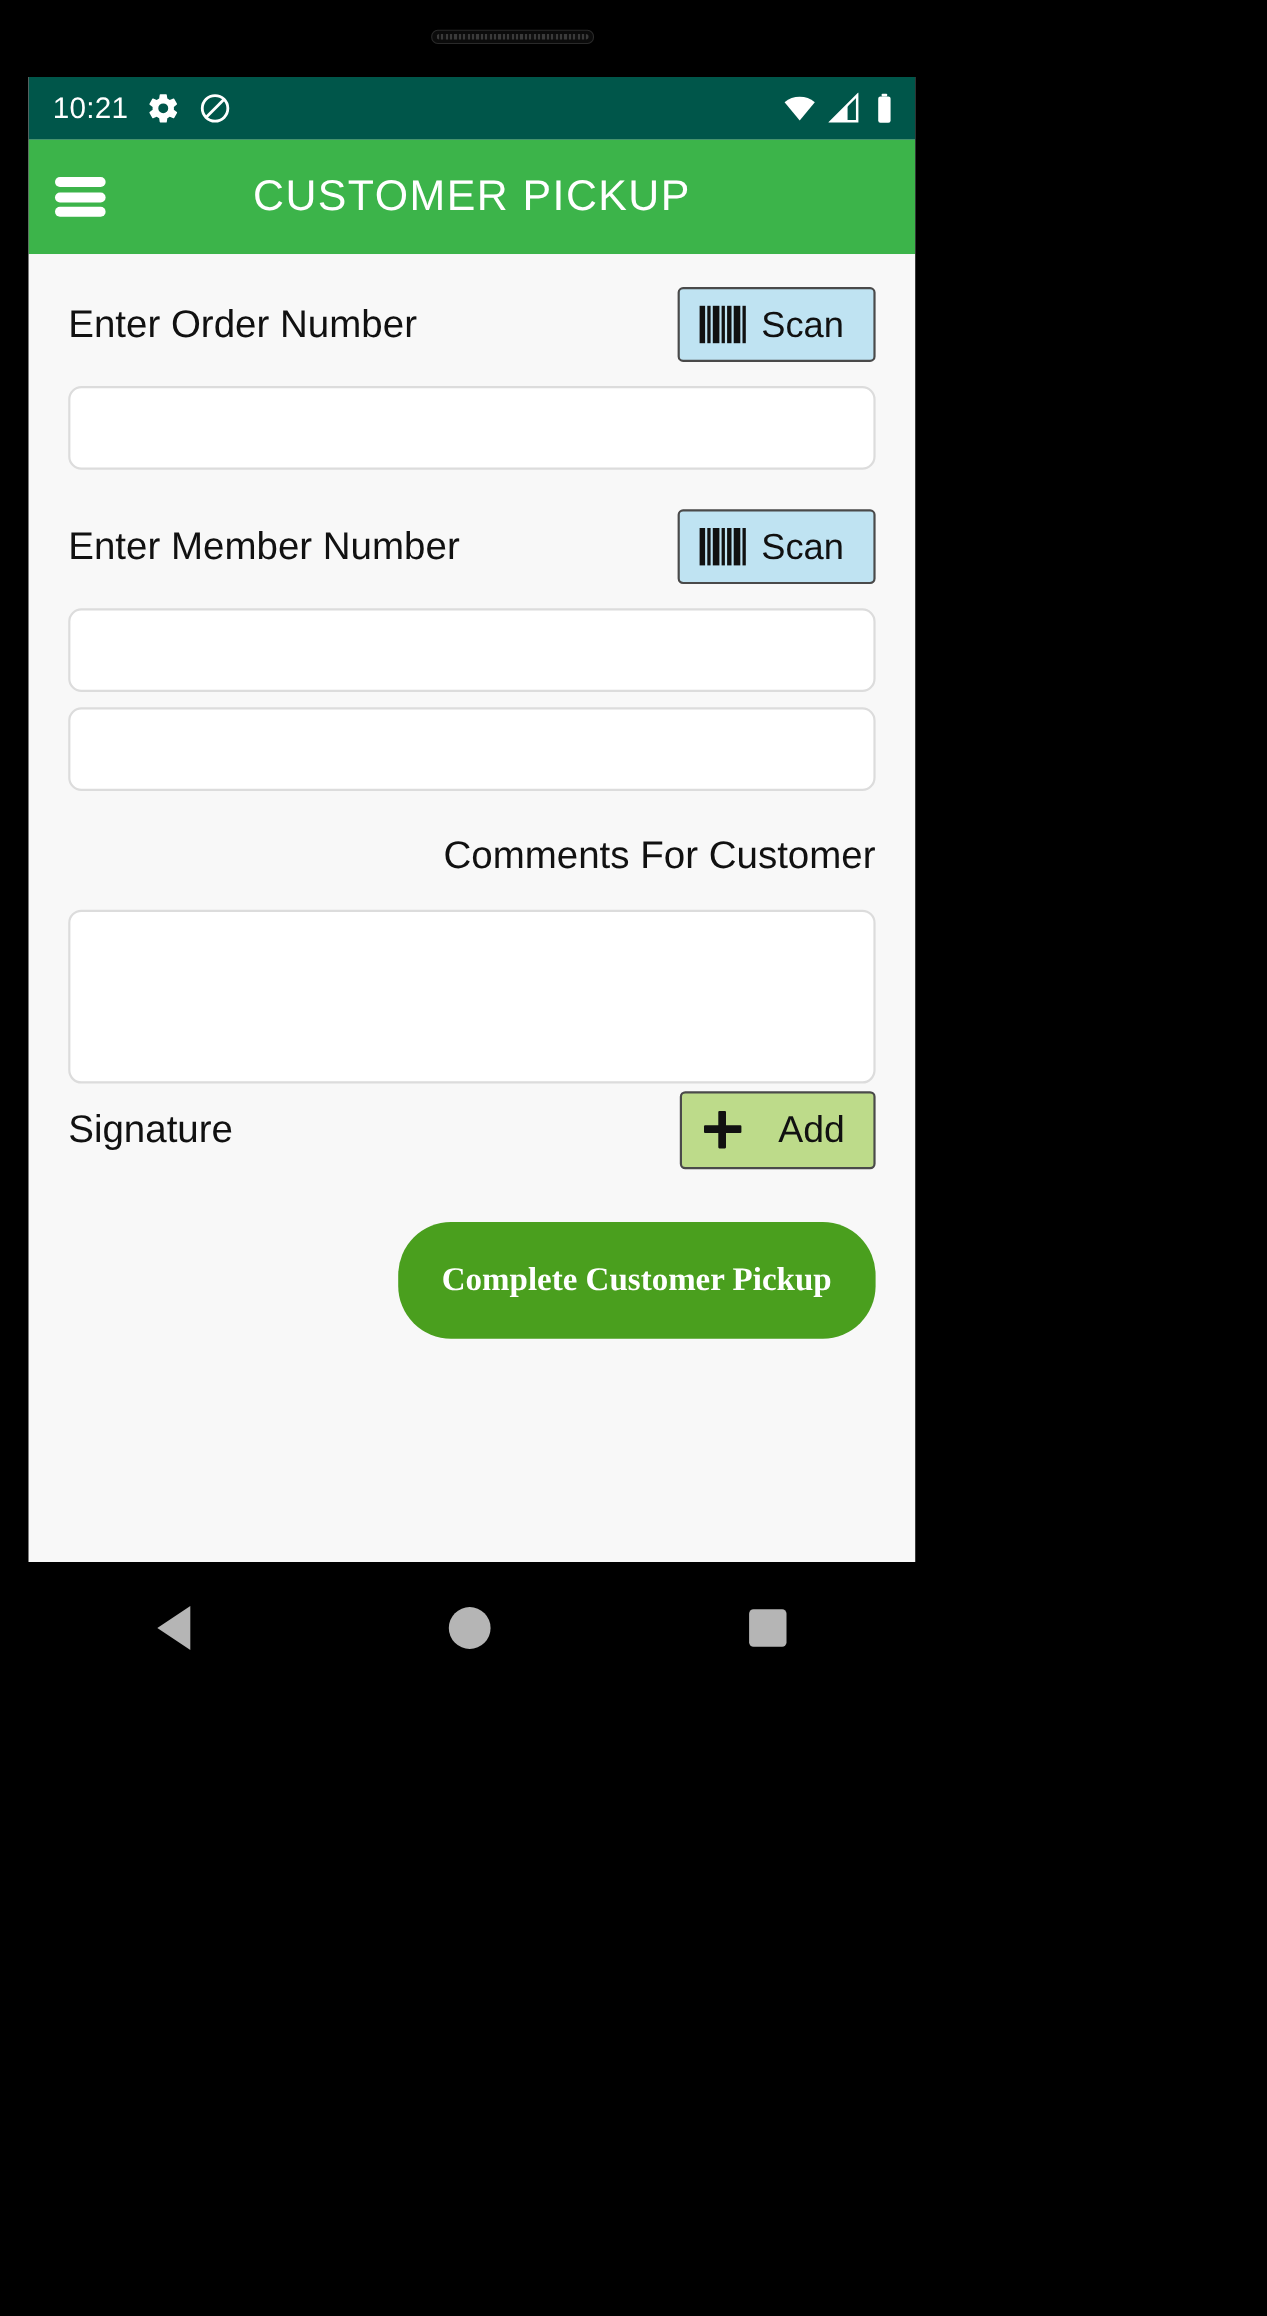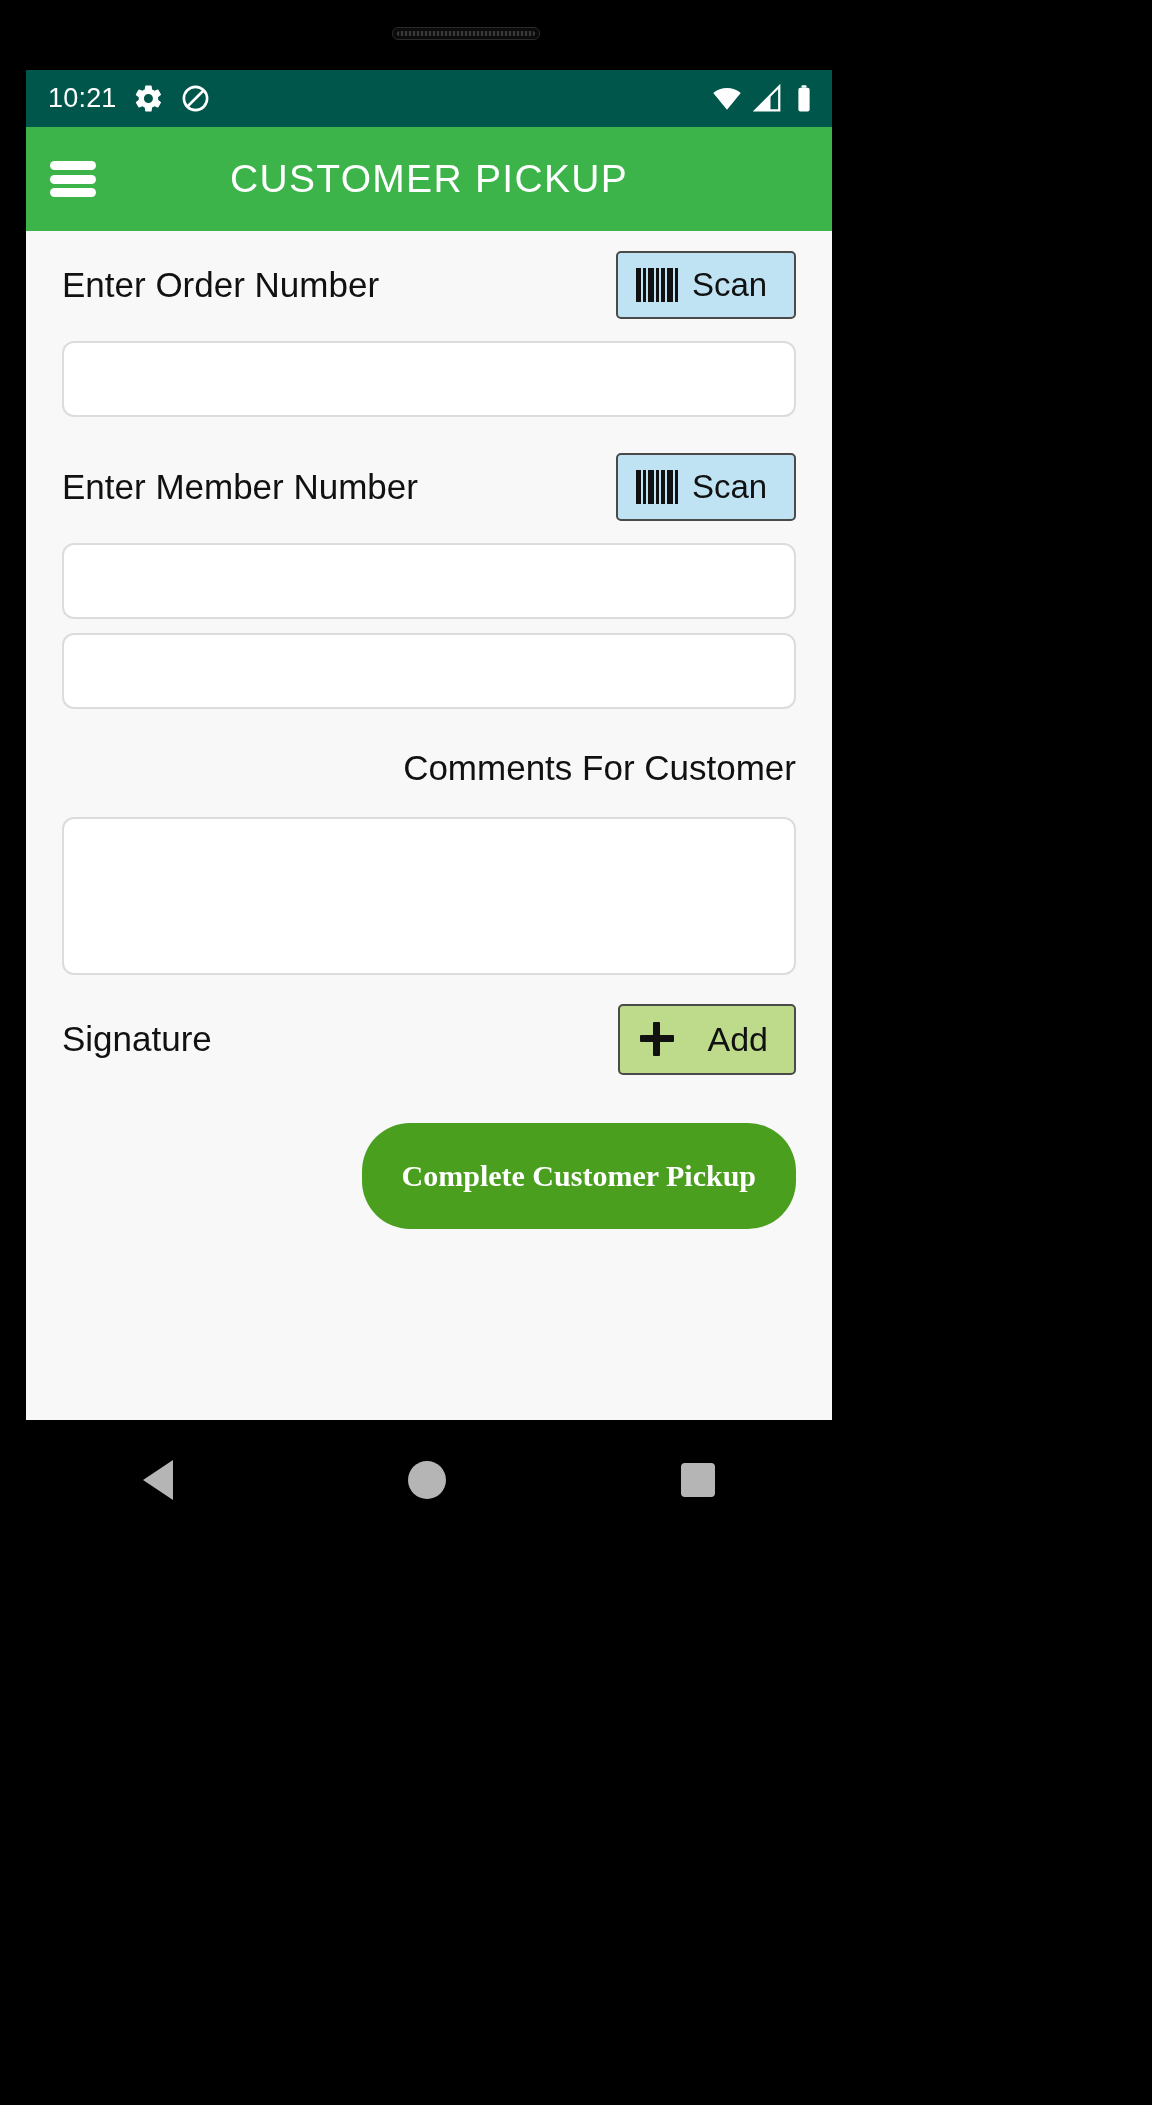--- a/index.html
+++ b/index.html
@@ -137,25 +137,25 @@
     align-items: center;
     justify-content: space-between;
     min-height: 84px;
   }
   .field-label {
     color: #111111;
     font-size: 35px;
     font-family: "Liberation Sans", sans-serif;
     white-space: nowrap;
   }
-  .row-order   { padding-top: 12px; }
+  .row-order   { padding-top: 22px; }
   .row-member  { padding-top: 28px; }
   .row-person  { padding-top: 26px; min-height: 70px; }
   .row-comment { padding-top: 24px; min-height: 70px; justify-content: flex-end; }
-  .row-sign    { padding-top: 22px; }
+  .row-sign    { }
 
   
   .scan-btn {
     display: flex;
     align-items: center;
     gap: 14px;
     background: #bfe3f2;
     border: 2px solid #4a4a4a;
     border-radius: 5px;
     padding: 13px 24px 13px 18px;

